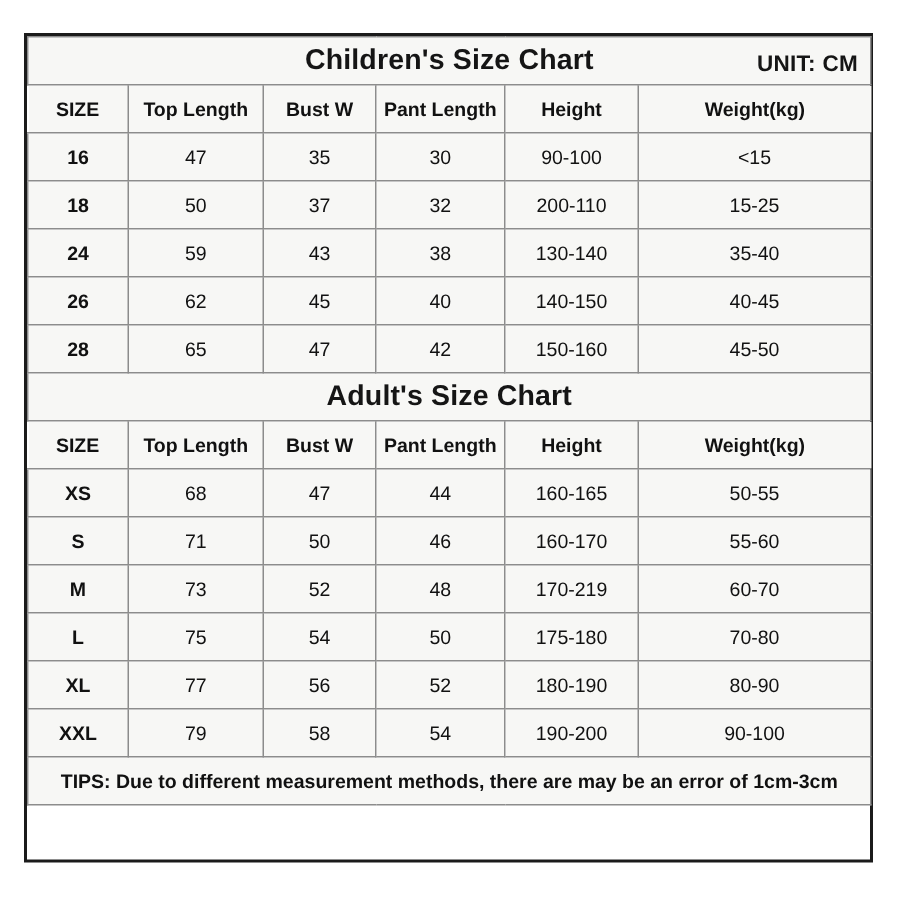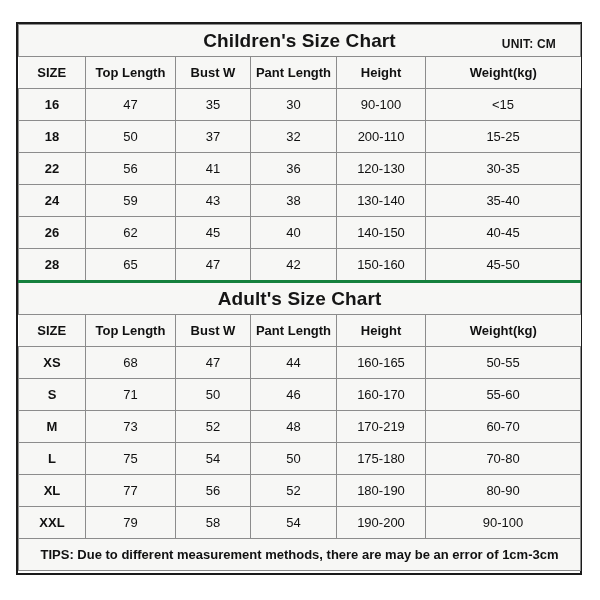--- a/index.html
+++ b/index.html
@@ -50,32 +50,32 @@
 
   td.title-cell {
     background: #ffffff;
     border-left: none;
     border-right: none;
     border-top: none;
     border-bottom: 1px solid #8c8c8c;
     height: 35px;
     position: relative;
   }
-  td.title-cell.with-top { border-top: 3px solid #15803d; }
+  td.title-cell.with-top { border-top: 1px solid #15803d; }
   .title-text {
     font-size: 19px;
     font-weight: bold;
     color: #151515;
     letter-spacing: 0.1px;
   }
   .unit-text {
     position: absolute;
-    right: 24px;
+    right: 8px;
     bottom: 5px;
-    font-size: 12px;
+    font-size: 15px;
     font-weight: bold;
     color: #151515;
     letter-spacing: 0.2px;
   }
 
   td.head-cell {
     background: #11a9e6;
     color: #0a0a0a;
     font-weight: bold;
     font-size: 13.5px;
@@ -146,28 +146,20 @@
       </tr>
       <tr>
         <td class="sizecell edge-l">18</td>
         <td>50</td>
         <td>37</td>
         <td>32</td>
         <td>200-110</td>
         <td class="edge-r">15-25</td>
       </tr>
       <tr>
-        <td class="sizecell edge-l">22</td>
-        <td>56</td>
-        <td>41</td>
-        <td>36</td>
-        <td>120-130</td>
-        <td class="edge-r">30-35</td>
-      </tr>
-      <tr>
         <td class="sizecell edge-l">24</td>
         <td>59</td>
         <td>43</td>
         <td>38</td>
         <td>130-140</td>
         <td class="edge-r">35-40</td>
       </tr>
       <tr>
         <td class="sizecell edge-l">26</td>
         <td>62</td>

